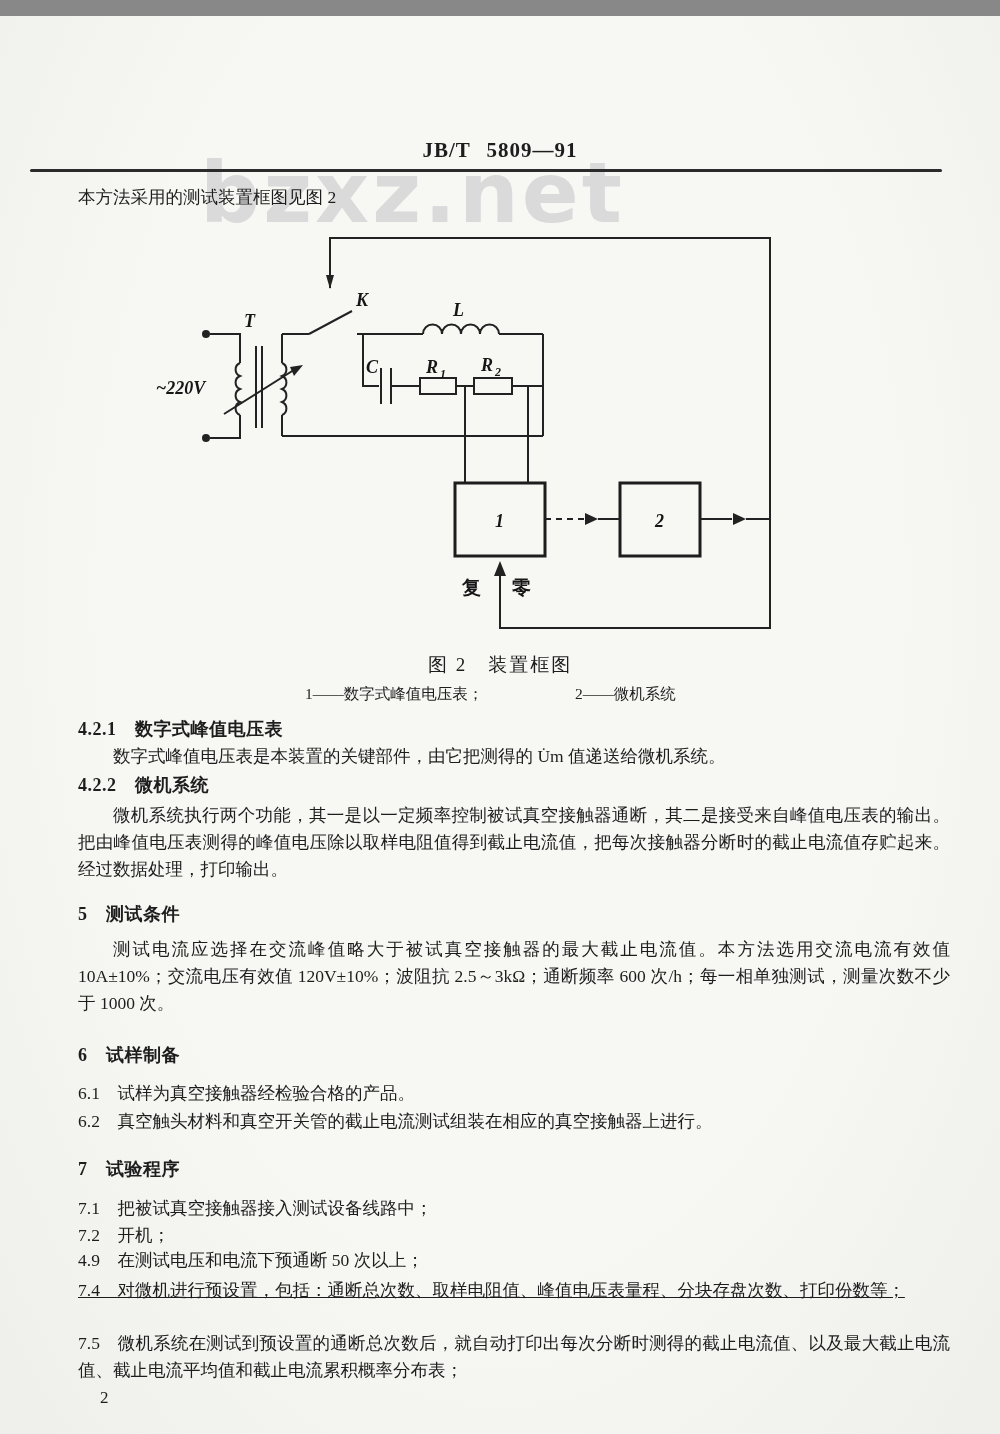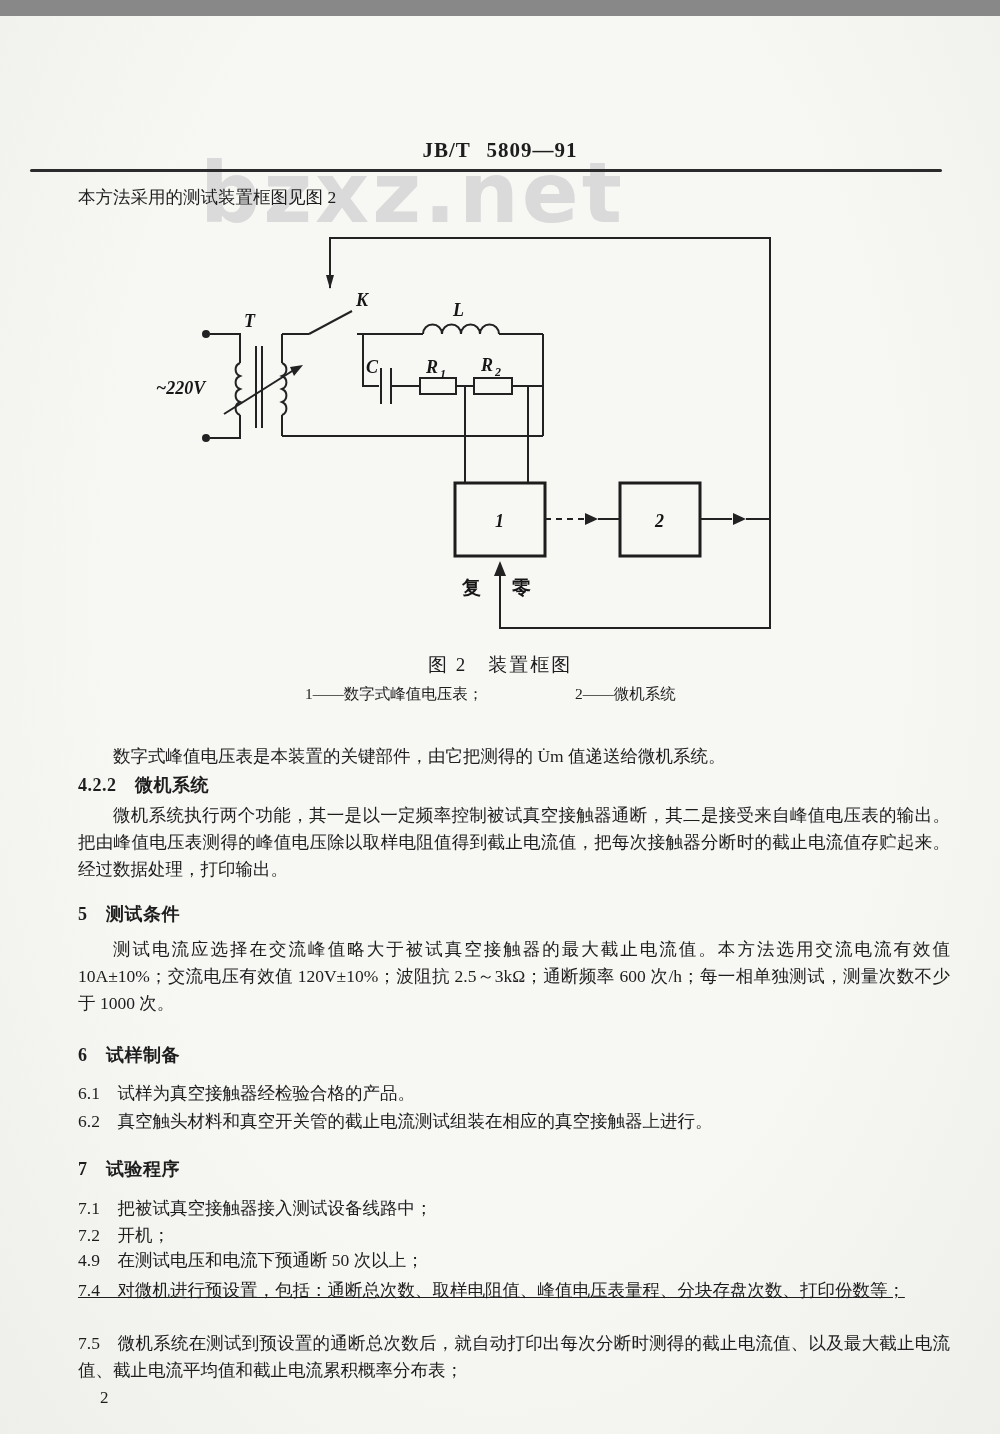--- a/index.html
+++ b/index.html
@@ -122,20 +122,21 @@
     <text class="lbl" x="495" y="511">1</text>
     <text class="lbl" x="655" y="511">2</text>
     <text class="cjk" x="462" y="578">复</text>
     <text class="cjk" x="512" y="578">零</text>
   </svg>
 
   <div class="fig-caption">图 2　装置框图</div>
   <div class="legend-1">1——数字式峰值电压表；</div>
   <div class="legend-2">2——微机系统</div>
 
+  <div class="blk heading" style="top:700px;">4.2.1　数字式峰值电压表</div>
   <div class="blk indent" style="top:727px;">数字式峰值电压表是本装置的关键部件，由它把测得的 U̇m 值递送给微机系统。</div>
   <div class="blk heading" style="top:756px;">4.2.2　微机系统</div>
   <div class="blk indent" style="top:786px;">微机系统执行两个功能，其一是以一定频率控制被试真空接触器通断，其二是接受来自峰值电压表的输出。把由峰值电压表测得的峰值电压除以取样电阻值得到截止电流值，把每次接触器分断时的截止电流值存贮起来。经过数据处理，打印输出。</div>
 
   <div class="blk heading" style="top:885px;">5　测试条件</div>
   <div class="blk indent" style="top:920px;">测试电流应选择在交流峰值略大于被试真空接触器的最大截止电流值。本方法选用交流电流有效值 10A±10%；交流电压有效值 120V±10%；波阻抗 2.5～3kΩ；通断频率 600 次/h；每一相单独测试，测量次数不少于 1000 次。</div>
 
   <div class="blk heading" style="top:1026px;">6　试样制备</div>
   <div class="blk" style="top:1064px;">6.1　试样为真空接触器经检验合格的产品。</div>
   <div class="blk" style="top:1092px;">6.2　真空触头材料和真空开关管的截止电流测试组装在相应的真空接触器上进行。</div>

